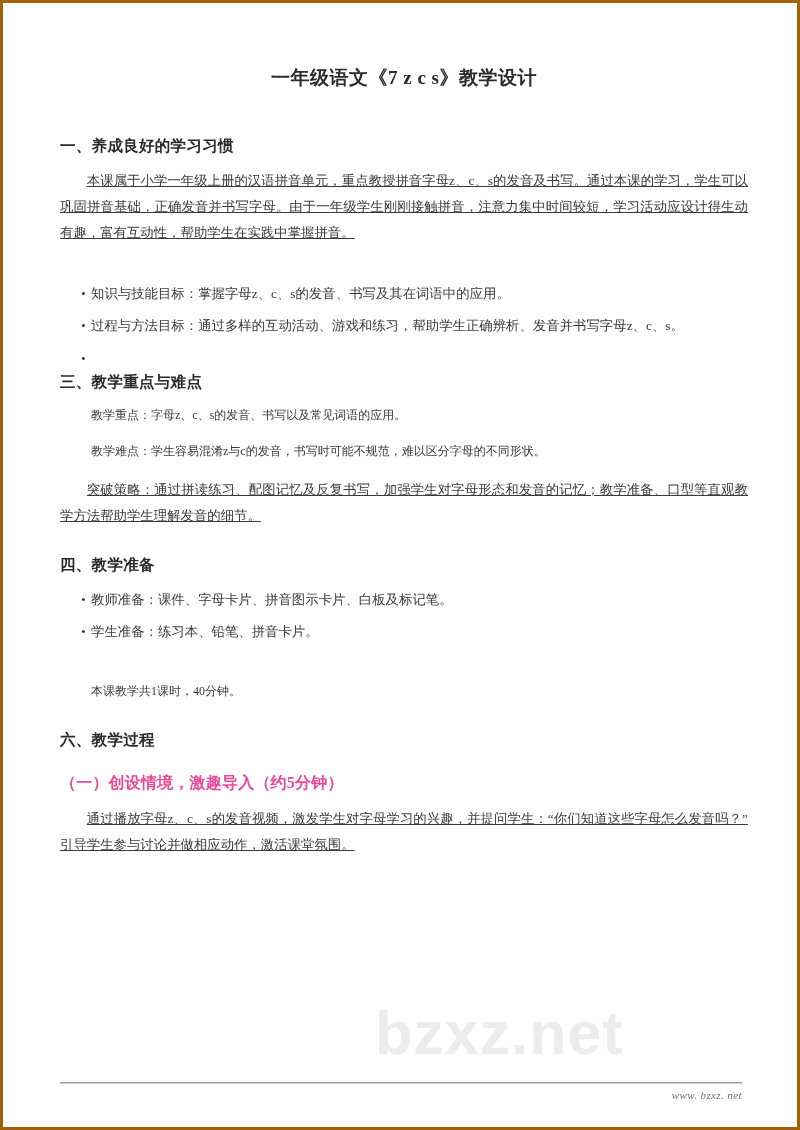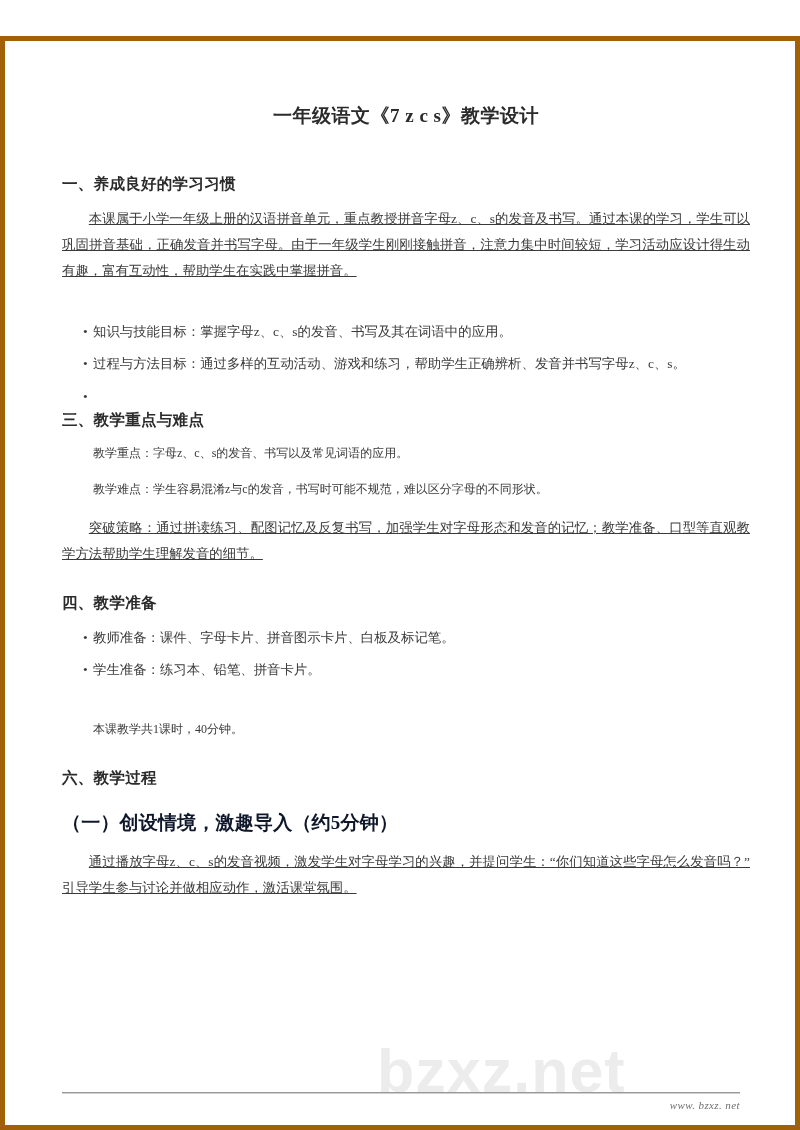--- a/index.html
+++ b/index.html
@@ -12,24 +12,23 @@
     height: 1130px;
     position: relative;
     font-family: "Liberation Serif", "DejaVu Serif", serif;
     color: #333333;
     overflow: hidden;
   }
   .page {
     position: absolute;
     inset: 0;
     background: #ffffff;
-    border: 5px solid #a16207;
+    border: 3px solid #a16207;
     box-sizing: border-box;
     overflow: hidden;
-    margin-top: 36px;
   }
   .content {
     position: absolute;
     left: 57px;
     top: 0;
     width: 688px;
   }
 
   
   .doc-title {
@@ -48,23 +47,23 @@
   
   .h-section {
     font-size: 15.5px;
     font-weight: bold;
     color: #2b2b2b;
     margin: 0;
     line-height: 1.5;
     letter-spacing: 0.3px;
   }
   .h-sub {
-    font-size: 19px;
-    font-weight: bold;
-    color: #0f172a;
+    font-size: 16px;
+    font-weight: bold;
+    color: #ec4899;
     margin: 0;
     line-height: 1.5;
     letter-spacing: 0.2px;
   }
 
   
   .para {
     font-size: 13.4px;
     line-height: 1.95;
     color: #3a3a3a;
@@ -131,21 +130,21 @@
     white-space: nowrap;
     user-select: none;
     line-height: 1;
   }
 
   
   .footer {
     position: absolute;
     left: 57px;
     right: 55px;
-    bottom: 14px;
+    bottom: 26px;
   }
   .footer-rule {
     height: 0;
     border-top: 1.4px solid #9a9a9a;
     border-bottom: 0.6px solid #cfcfcf;
     margin: 0 0 5px 0;
   }
   .footer-url {
     text-align: right;
     font-size: 11px;

